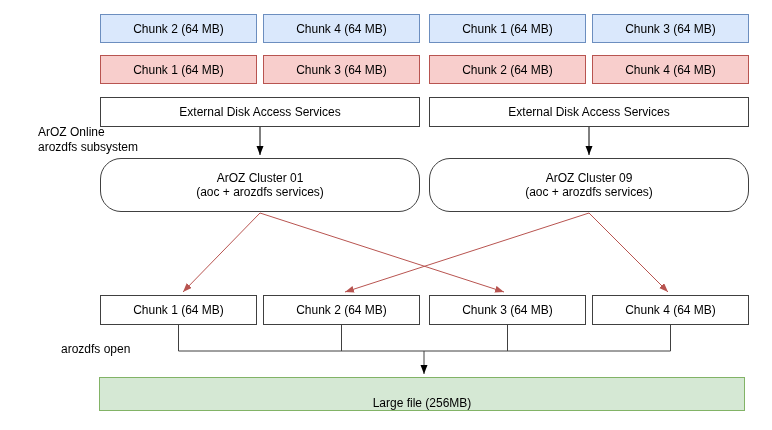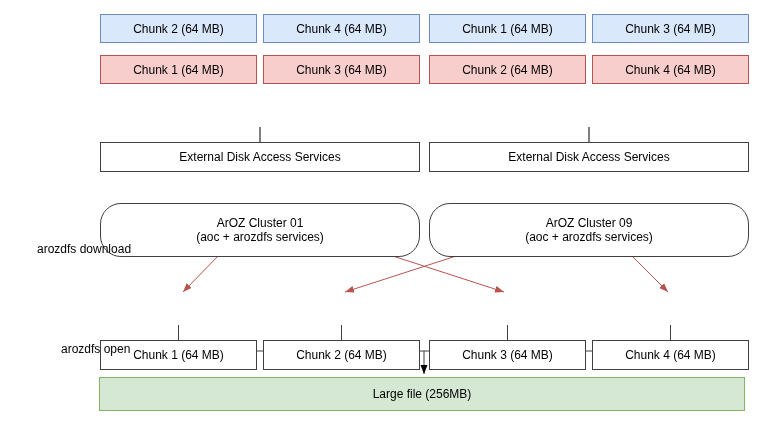--- a/index.html
+++ b/index.html
@@ -28,22 +28,22 @@
     display: flex;
     flex-direction: column;
     align-items: center;
     justify-content: center;
     text-align: center;
     line-height: 14px;
     white-space: nowrap;
   }
   .chunk-blue { background: var(--blue-fill, #dae8fc); border: 1px solid var(--blue-border, #6c8ebf); }
   .chunk-red  { background: var(--red-fill, #f8cecc);  border: 1px solid var(--red-border, #b85450); }
-  .plain      { background: #ffffff; border: 1px solid var(--box-border, #404040); margin-top: 45px; }
-  .green      { background: var(--green-fill, #d5e8d4); border: 1px solid var(--green-border, #82b366); }
+  .plain      { background: #ffffff; border: 1px solid var(--box-border, #404040); }
+  .green      { background: var(--green-fill, #d5e8d4); border: 1px solid var(--green-border, #82b366); justify-content: flex-end; }
 
   .row-blue   { top: 14px;  height: 29px; width: 157px; }
   .row-red    { top: 55px;  height: 29px; width: 157px; }
   .row-ext    { top: 97px;  height: 30px; width: 320px; }
   .row-clu    { top: 158px; height: 54px; width: 320px; border-radius: 21px; }
   .row-dl     { top: 295px; height: 30px; width: 157px; }
 
   .c1 { left: 100px; } .c2 { left: 263px; } .c3 { left: 429px; } .c4 { left: 592px; }
   .h1 { left: 100px; } .h2 { left: 429px; }
 
@@ -138,16 +138,19 @@
     <span>Chunk 3 (64 MB)</span>
   </div>
   <div class="box plain row-dl c4">
     <span>Chunk 4 (64 MB)</span>
   </div>
 
   <div class="box green" style="left:99px; top:377px; width:646px; height:34px;">
     <span>Large file (256MB)</span>
   </div>
 
-  <div class="side-label" style="left:37px; top:242px;">arozdfs download</div>
+  <div class="side-label" style="left:38px; top:125px;">
+    <span style="display:block;">ArOZ Online</span>
+    <span style="display:block;">arozdfs subsystem</span>
+  </div>
   <div class="side-label" style="left:49px; top:342px;margin-left:12px;">arozdfs open</div>
 
 </div>
 
 </body></html>

